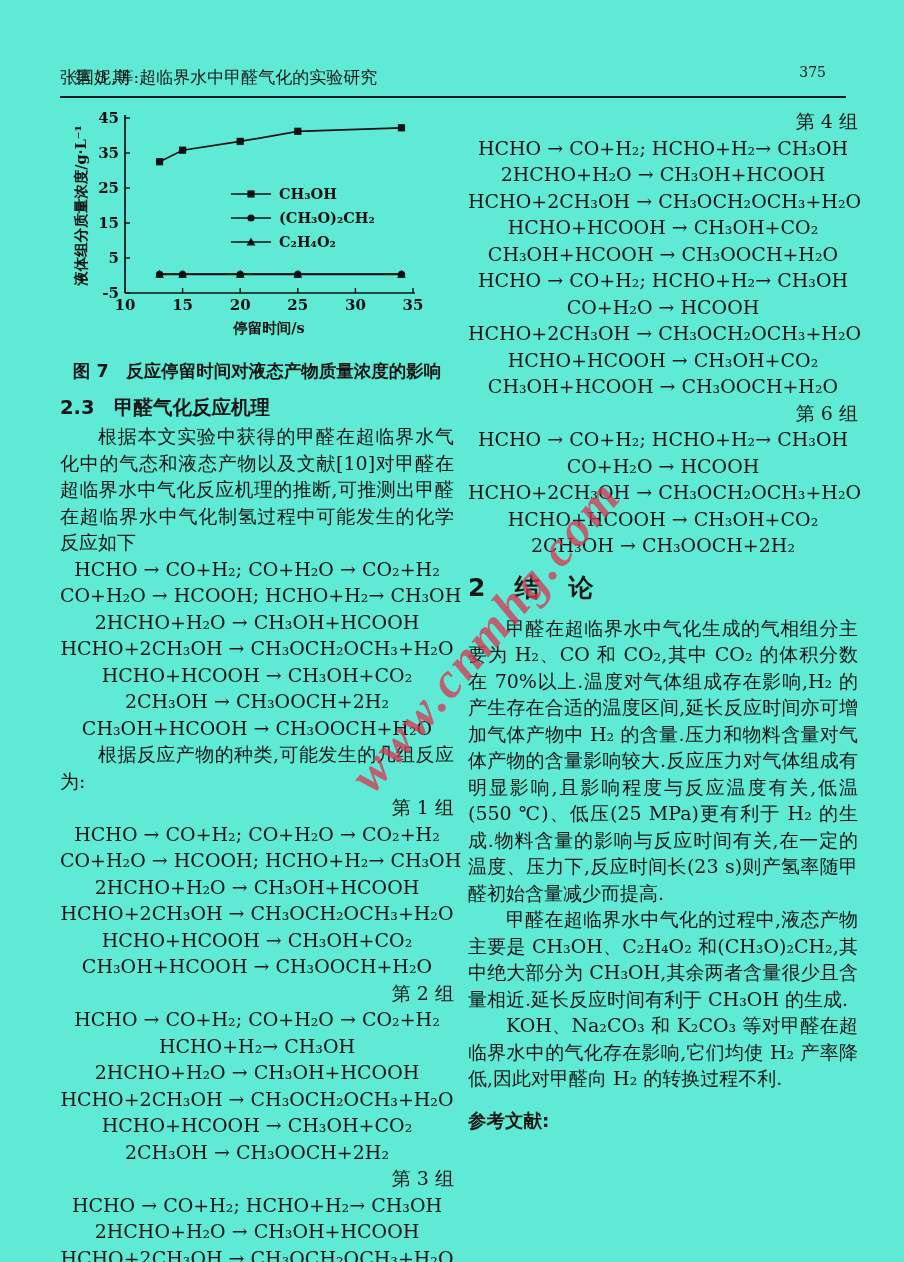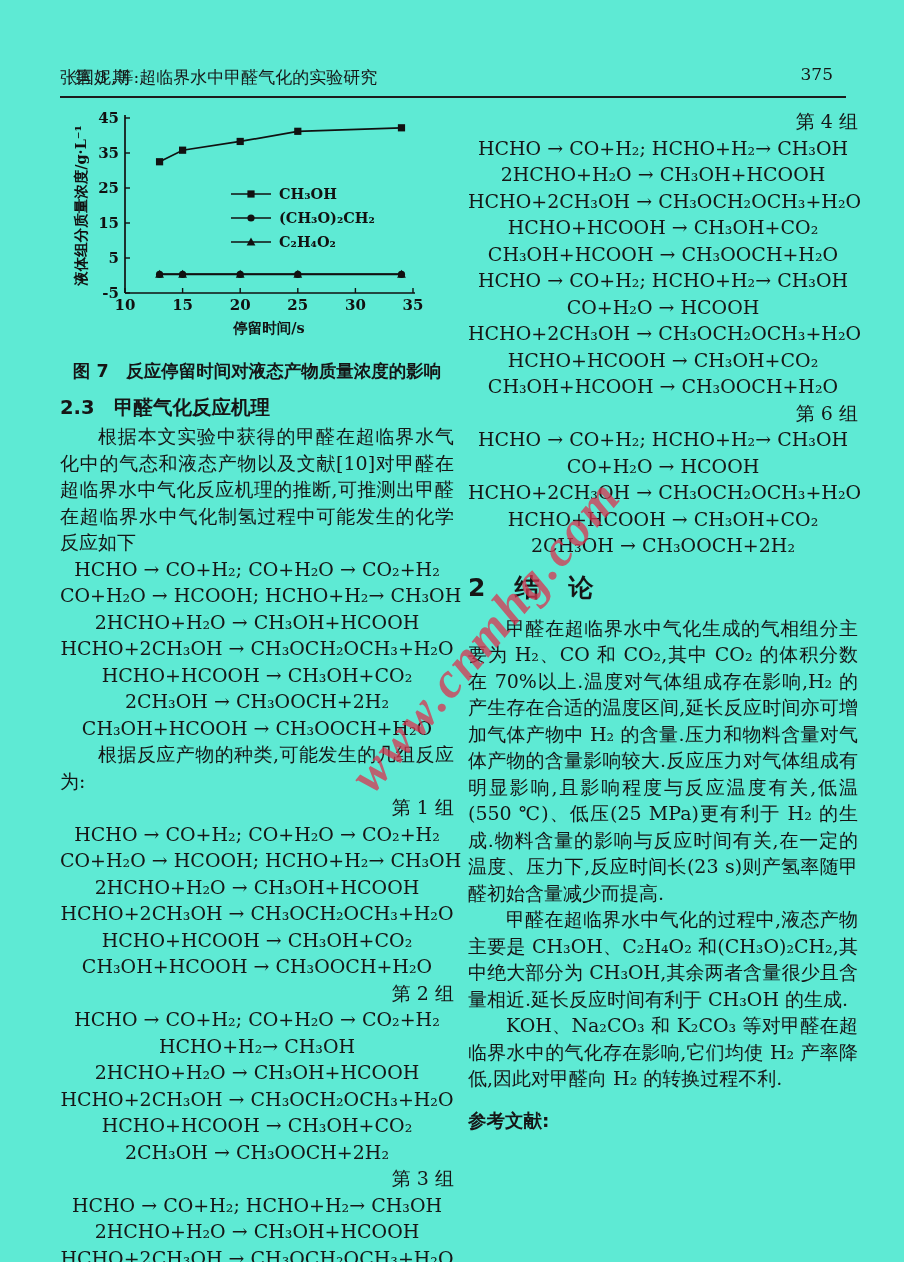--- a/index.html
+++ b/index.html
@@ -8,21 +8,21 @@
     position:relative;width:904px;height:1262px;margin:0 auto;
     background:#5eead4;overflow:hidden;
     font-family:"DejaVu Serif","Liberation Serif",serif;
     color:#161616;
   }
   
   .header{position:absolute;left:60px;top:64px;width:786px;height:32px;
     border-bottom:2px solid #1c1c1c;font-size:17px;}
   .header .issue{position:absolute;left:14px;top:2px;}
   .header .title{position:absolute;left:0;right:0;top:2px;text-align:left;}
-  .header .pageno{position:absolute;right:13px;top:0;font-size:17px;}
+  .header .pageno{position:absolute;right:20px;top:0;font-size:14px;}
   
   .col{position:absolute;top:108px;font-size:19px;line-height:26.5px;}
   .col-left{left:60px;width:394px;}
   .col-right{left:468px;width:390px;}
   
   .chart-wrap{width:370px;height:238px;margin-left:8px;}
   svg text{font-family:"DejaVu Serif","Liberation Serif",serif;fill:#111;}
   svg .tick{font-size:15px;font-weight:bold;}
   svg .axis-label{font-size:14.5px;font-weight:bold;}
   svg .legend-text{font-size:14.5px;font-weight:bold;}

